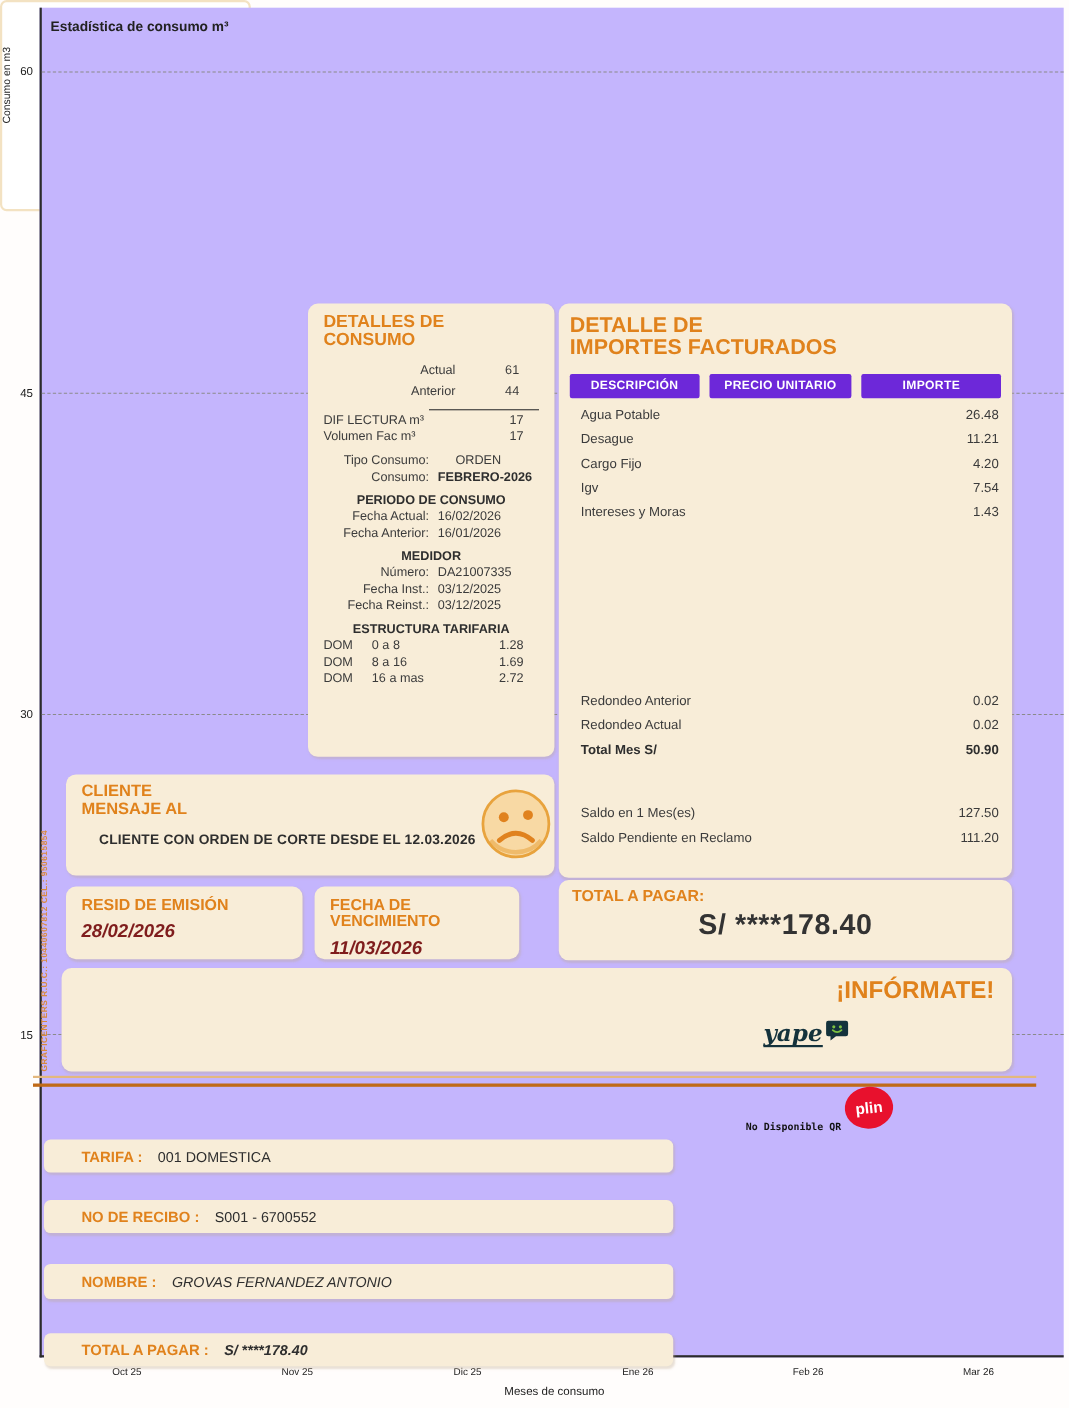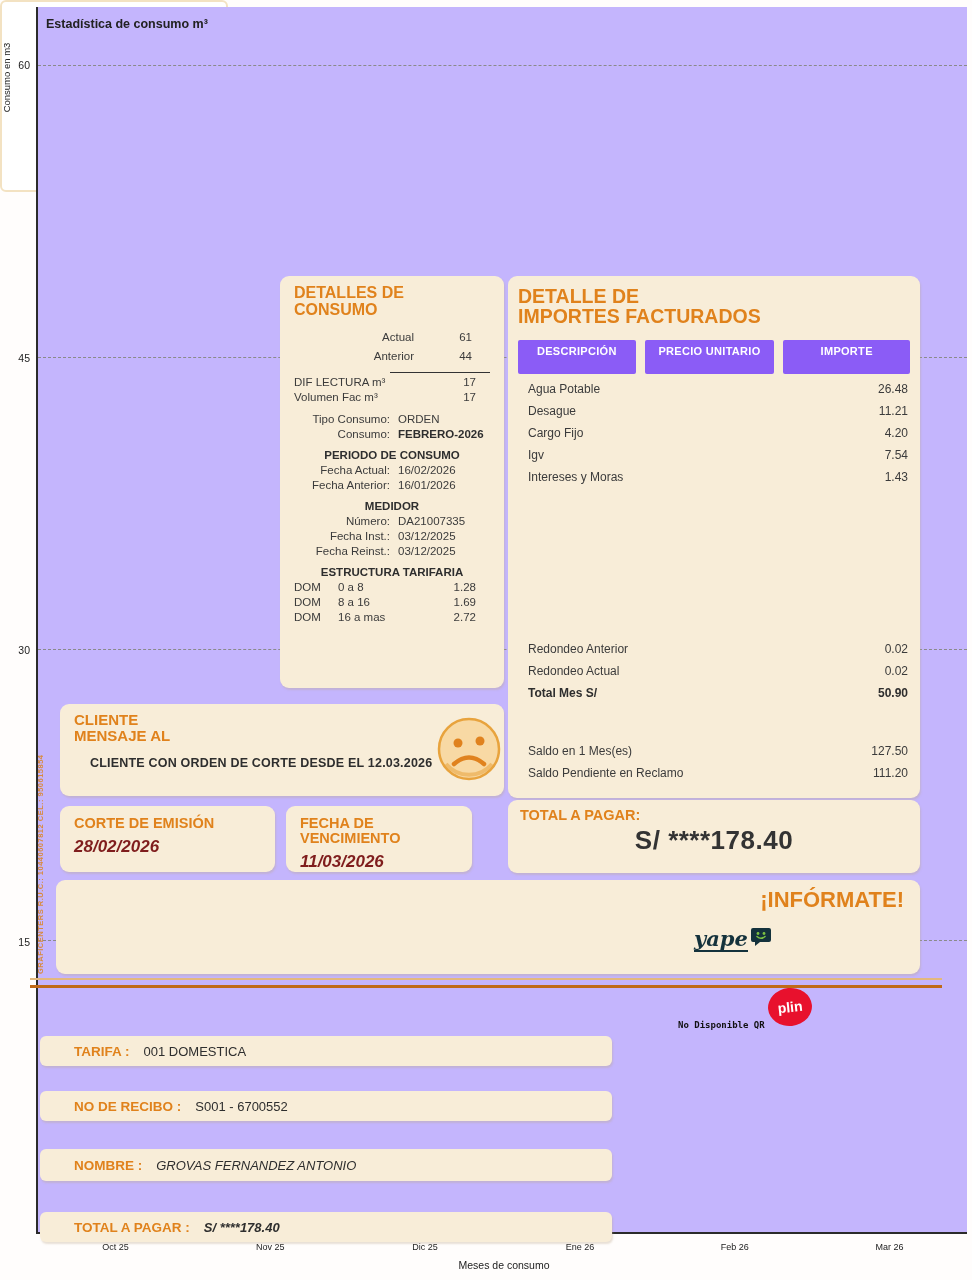--- a/index.html
+++ b/index.html
@@ -62,21 +62,21 @@
   .subhead { text-align:center; font-weight:bold; color:#2e2e2e; margin-top:9px; }
   .trow { display:flex; margin-top:3px; }
   .trow .c1 { width:44px; }
   .trow .c2 { flex:1; }
   .trow .c3 { width:60px; text-align:right; padding-right:14px; }
 
   
   .imp-panel { left:508px; top:276px; width:412px; height:522px; padding:10px 0; font-size:12px; }
   .imp-panel .t { font-size:19.5px; padding-left:10px; }
   .imp-headers { display:flex; gap:9px; padding:0 10px; margin-top:13px; }
-  .imp-headers .hbox { background:#8b5cf6; color:#fff; font-weight:bold; font-size:11px; text-align:center; height:34px; line-height:22px; border-radius:2px; letter-spacing:.3px; }
+  .imp-headers .hbox { background:#6d28d9; color:#fff; font-weight:bold; font-size:11px; text-align:center; height:22px; line-height:22px; border-radius:2px; letter-spacing:.3px; }
   .hbox.h1 { width:118px; } .hbox.h2 { width:130px; } .hbox.h3 { width:127px; }
   .imp-row { display:flex; padding:0 12px 0 20px; margin-top:8px; }
   .imp-row .l { flex:1; }
   .imp-row .v { text-align:right; }
   .imp-row.bold { font-weight:bold; color:#2e2e2e; }
   .gap150 { height:150px; } .gap36 { height:36px; }
 
   
   .msg-panel { left:60px; top:704px; width:444px; height:92px; padding:8px 14px; }
   .msg-panel .t { font-size:15px; }
@@ -245,21 +245,21 @@
       </div>
     <div class="sepline"></div>
     <div class="lrow">
         <span class="l">DIF LECTURA m³</span>
         <span class="v">17</span>
       </div>
     <div class="lrow">
         <span class="l">Volumen Fac m³</span>
         <span class="v">17</span>
       </div>
-    <div class="kv" style="margin-top:10px;">
+    <div class="kv" style="margin-top:10px;gap:16px;">
         <span class="l">Tipo Consumo:</span>
         <span>ORDEN</span>
       </div>
     <div class="kv">
         <span class="l">Consumo:</span>
         <span class="hb">FEBRERO-2026</span>
       </div>
     <div class="subhead">PERIODO DE CONSUMO</div>
     <div class="kv">
         <span class="l">Fecha Actual:</span>
@@ -359,21 +359,21 @@
     <svg class="sad-face" width="66" height="66" viewBox="0 0 66 66">
       <circle cx="33" cy="33" r="30" fill="#f8d9a4" stroke="#e8a33d" stroke-width="2.5"></circle>
       <path d="M10 48 A30 30 0 0 0 56 48" fill="none" stroke="#e8a33d" stroke-width="4" opacity="0.55"></path>
       <circle cx="22" cy="27" r="4.5" fill="#e0821e"></circle>
       <circle cx="44" cy="25" r="4.5" fill="#e0821e"></circle>
       <path d="M18 48 Q33 35 48 48" stroke="#e0821e" stroke-width="4.5" fill="none" stroke-linecap="round"></path>
     </svg>
   </div>
 
   <div class="panel fecha-panel fe">
-    <div class="otitle t">CORTE DE EMISIÓN</div>
+    <div class="otitle t">RESID DE EMISIÓN</div>
     <div class="fecha-val">28/02/2026</div>
   </div>
   <div class="panel fecha-panel fv">
     <div class="otitle t">FECHA DE VENCIMIENTO</div>
     <div class="fecha-val">11/03/2026</div>
   </div>
 
   <div class="panel total-panel">
     <div class="otitle t">TOTAL A PAGAR:</div>
     <div class="total-val">S/ ****178.40</div>

